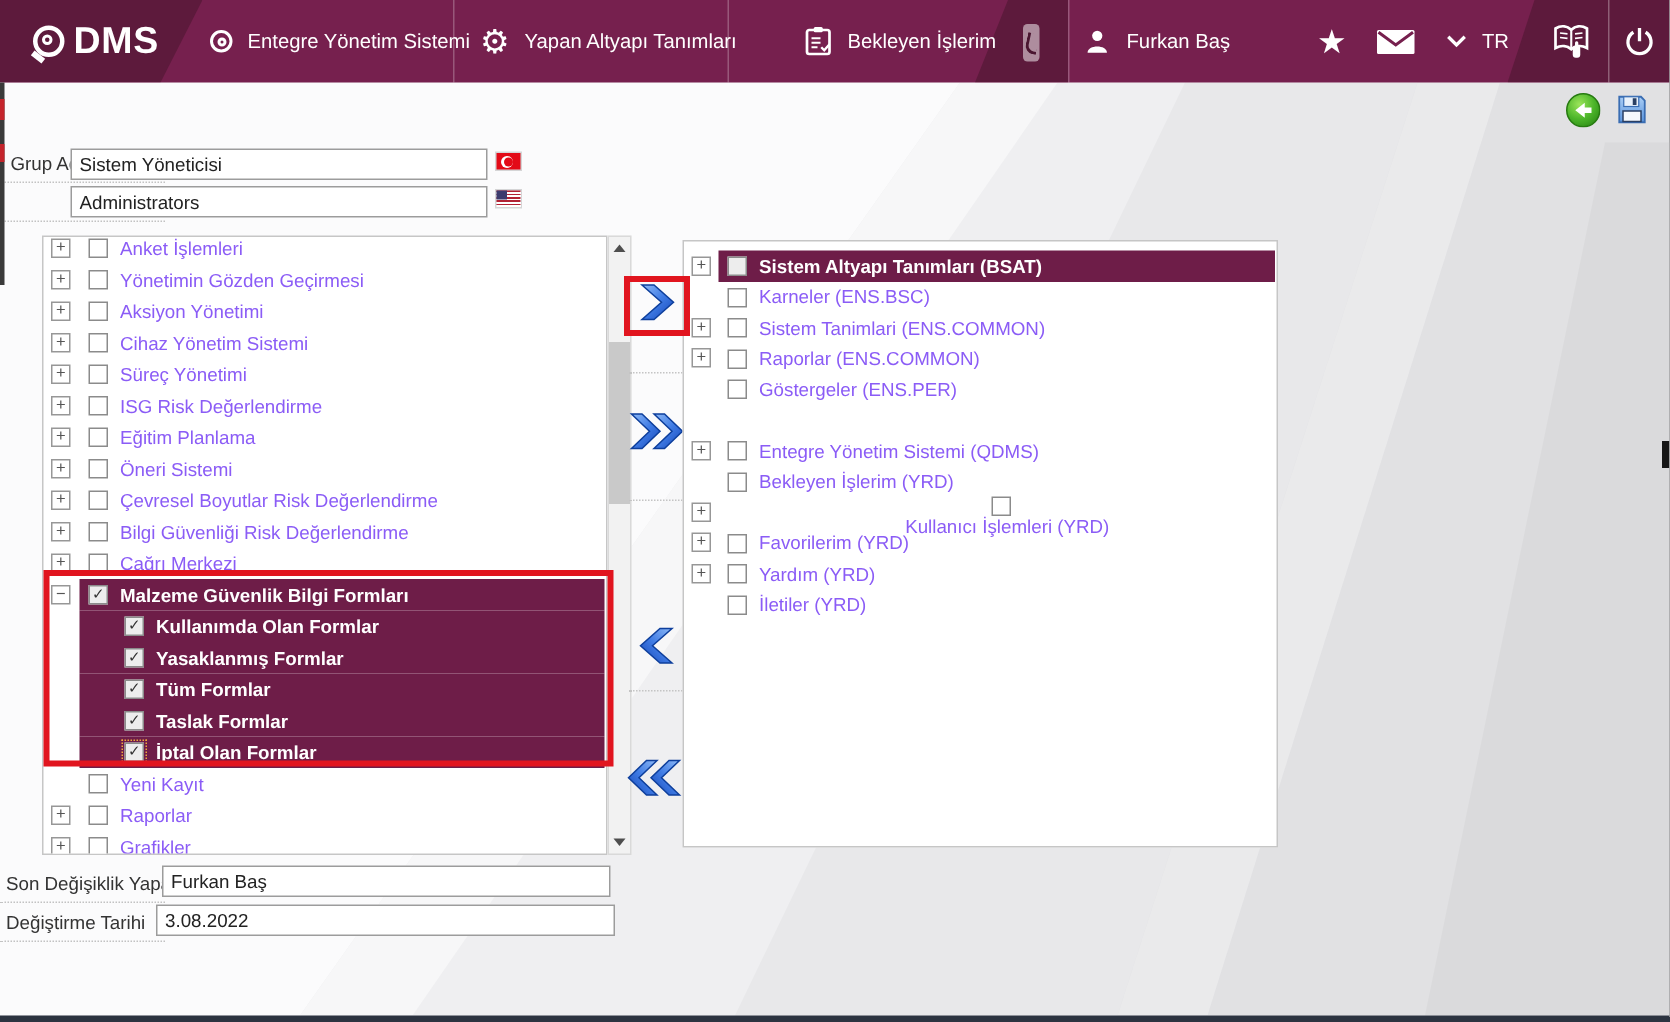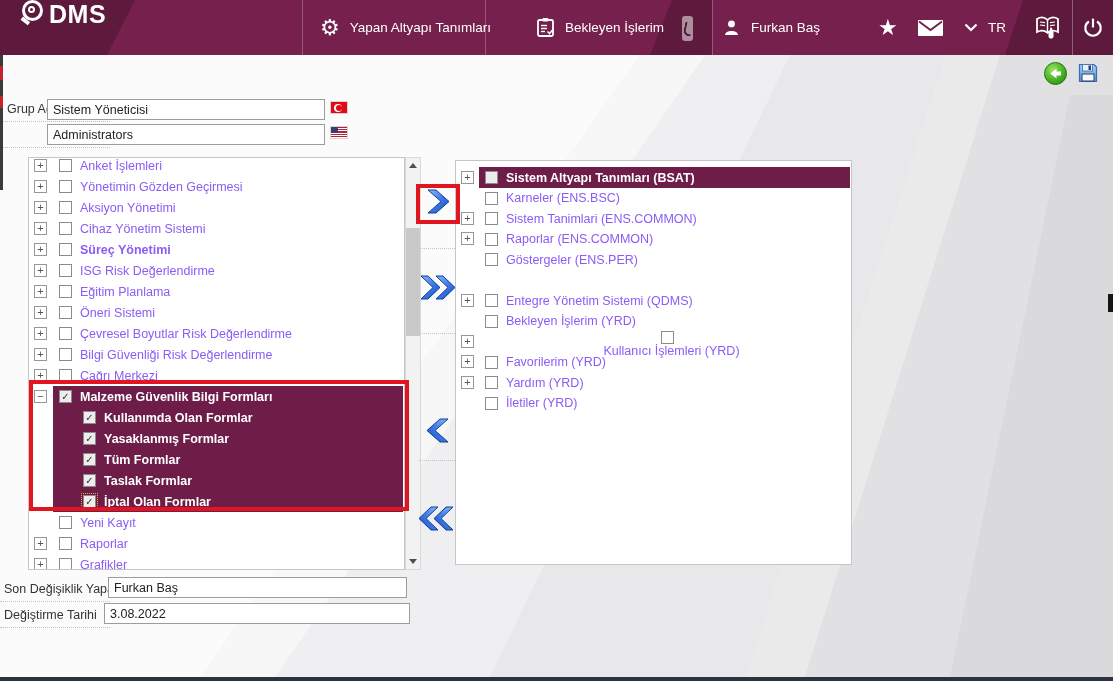--- a/index.html
+++ b/index.html
@@ -5,21 +5,21 @@
   html,body{margin:0;padding:0;background:#555;}
   *{box-sizing:border-box;font-family:"Liberation Sans",sans-serif;}
   #screen{position:relative;width:1113px;height:681px;overflow:hidden;background:#f6f6f7;}
 
   
   #wedges{position:absolute;left:0;top:55px;width:1113px;height:622px;z-index:0;}
 
   
   .topbar{position:absolute;left:0;top:0;width:1113px;height:55px;background:#76204e;z-index:6;color:#fff;}
   .tb-dark{position:absolute;top:0;height:55px;background:#5d1a3c;}
-  .tb-logo{left:0;width:135px;clip-path:polygon(0 0,135px 0,107px 55px,0 55px);display:flex;padding-left:22px;gap:6px;}
+  .tb-logo{left:0;width:135px;clip-path:polygon(0 0,135px 0,107px 55px,0 55px);display:flex;align-items:center;padding-left:22px;gap:6px;}
   .q-ring{width:21px;height:21px;border:3.5px solid #fff;border-radius:50%;position:relative;display:inline-block;}
   .q-ring::after{content:"";position:absolute;left:3px;top:3px;width:3px;height:3px;border:2.5px solid #fff;border-radius:50%;}
   .q-ring::before{content:"";position:absolute;left:-4px;bottom:-4px;width:9px;height:3.5px;background:#fff;transform:rotate(38deg);}
   .logo-text{font-size:25px;font-weight:bold;letter-spacing:.5px;}
   .tb-wedge-mid{left:650px;width:62px;clip-path:polygon(22px 0,62px 0,62px 55px,0 55px);}
   .tb-wedge-right{left:1005px;width:108px;clip-path:polygon(18px 0,108px 0,108px 55px,0 55px);}
   .tb-sep{position:absolute;top:0;width:1px;height:55px;background:rgba(255,255,255,.25);}
   .tb-item{position:absolute;top:0;height:55px;display:flex;align-items:center;gap:10px;font-size:13.5px;color:#fff;cursor:pointer;}
   .tb-icon{display:flex;align-items:center;justify-content:center;}
   .mini-ring{width:15px;height:15px;border:2.5px solid #fff;border-radius:50%;position:relative;display:inline-block;}
@@ -101,20 +101,26 @@
       <span class="logo-text">DMS</span>
     </div>
     <div class="tb-dark tb-wedge-mid"></div>
     <div class="tb-dark tb-wedge-right"></div>
 
     <div class="tb-sep" style="left:302px"></div>
     <div class="tb-sep" style="left:485px"></div>
     <div class="tb-sep" style="left:712px"></div>
     <div class="tb-sep" style="left:1072px;background:rgba(255,255,255,.3)"></div>
 
+    <div class="tb-item" style="left:140px">
+      <span class="tb-icon">
+          <span class="mini-ring"></span>
+        </span>
+      <span>Entegre Yönetim Sistemi</span>
+    </div>
     <div class="tb-item" style="left:320px">
       <span class="tb-icon gear-glyph">⚙</span>
       <span>Yapan Altyapı Tanımları</span>
     </div>
     <div class="tb-item" style="left:536px">
       <span class="tb-icon">
         <svg width="19" height="21" viewBox="0 0 19 21">
             <rect x="2" y="3" width="15" height="16" rx="1.5" fill="none" stroke="#fff" stroke-width="1.8"></rect>
             <rect x="6.5" y="1" width="6" height="3.5" rx="1" fill="#fff"></rect>
             <line x1="5" y1="8.5" x2="11" y2="8.5" stroke="#fff" stroke-width="1.4"></line>
@@ -235,21 +241,21 @@
       </div>
       <div class="trow" style="top: 60px;">
         <span class="expander">+</span>
         <div class="trow-body" style="left: 24px; right: 1px;">
           <span class="cb"></span>
           <span class="tlabel">Cihaz Yönetim Sistemi</span>
         </div>
       </div>
       <div class="trow" style="top: 81px;">
         <span class="expander">+</span>
-        <div class="trow-body" style="left: 24px; right: 1px; font-weight: bold;">
+        <div class="trow-body" style="left: 24px; right: 1px;">
           <span class="cb"></span>
           <span class="tlabel">Süreç Yönetimi</span>
         </div>
       </div>
       <div class="trow" style="top: 102px;">
         <span class="expander">+</span>
         <div class="trow-body" style="left: 24px; right: 1px;">
           <span class="cb"></span>
           <span class="tlabel">ISG Risk Değerlendirme</span>
         </div>

